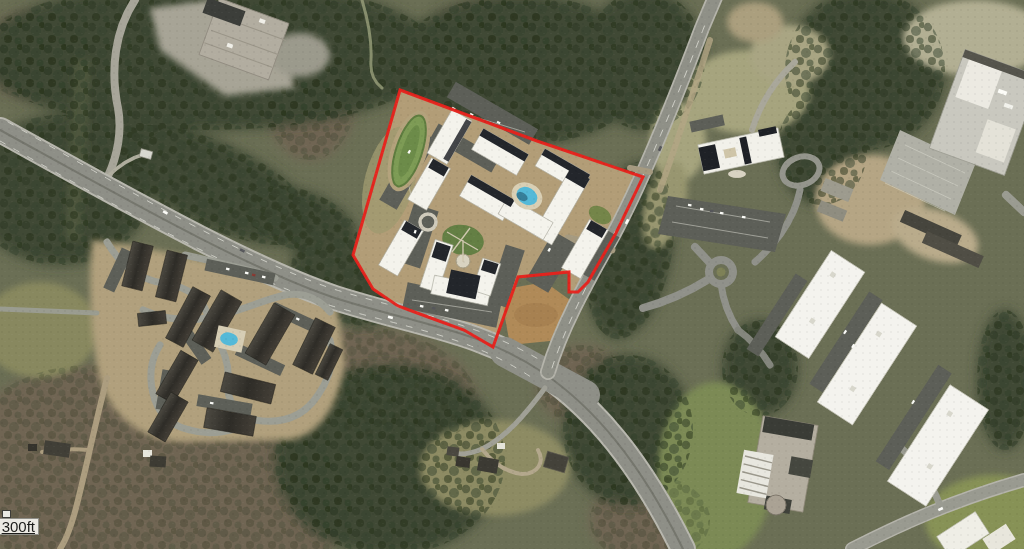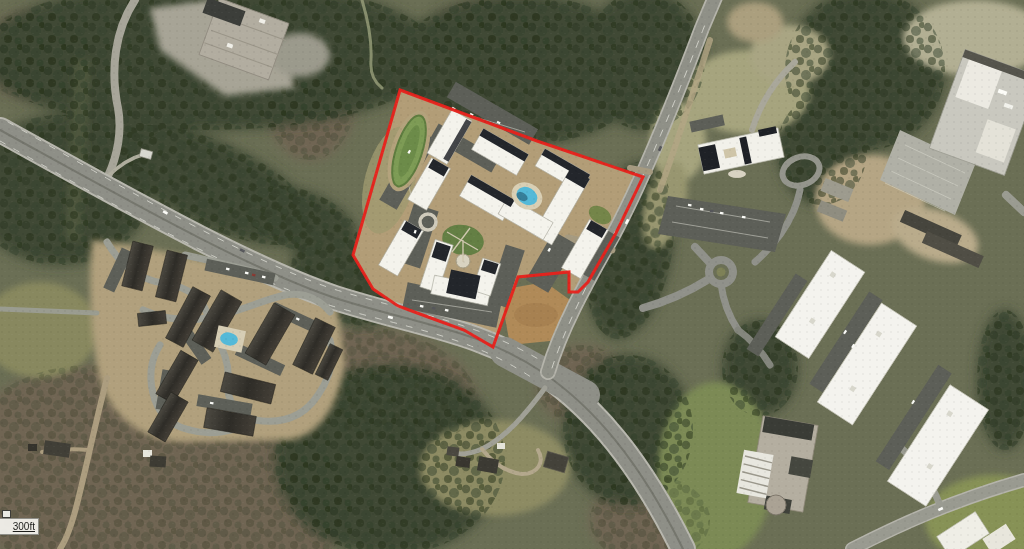--- a/index.html
+++ b/index.html
@@ -2,21 +2,21 @@
 <html><head>
 <meta charset="utf-8">
 <style>
   html,body{margin:0;padding:0;background:#222;}
   .stage{position:relative;width:1024px;height:549px;overflow:hidden;background:#6b6f55;
          font-family:"Liberation Sans", sans-serif;}
   .stage svg{position:absolute;left:0;top:0;}
   .scale-widget{position:absolute;left:-7px;top:518px;width:46px;height:17px;
     background:rgba(242,241,236,.95);border:1px solid #8e8e88;box-sizing:border-box;
     display:flex;align-items:center;justify-content:flex-end;padding-right:3px;}
-  .scale-widget span{font-size:10px;line-height:10px;color:#1d1d1b;text-decoration:underline;}
+  .scale-widget span{font-size:15px;line-height:10px;color:#1d1d1b;text-decoration:underline;}
   .scale-icon{position:absolute;left:2px;top:510px;width:7px;height:6px;
     border:1px solid #3c3c38;background:#e9e9e3;}
 </style>
 </head>
 <body>
 
 <div class="stage">
 <svg width="1024" height="549" viewBox="0 0 1024 549">
   <defs>
     <filter id="soft" x="-30%" y="-30%" width="160%" height="160%">

